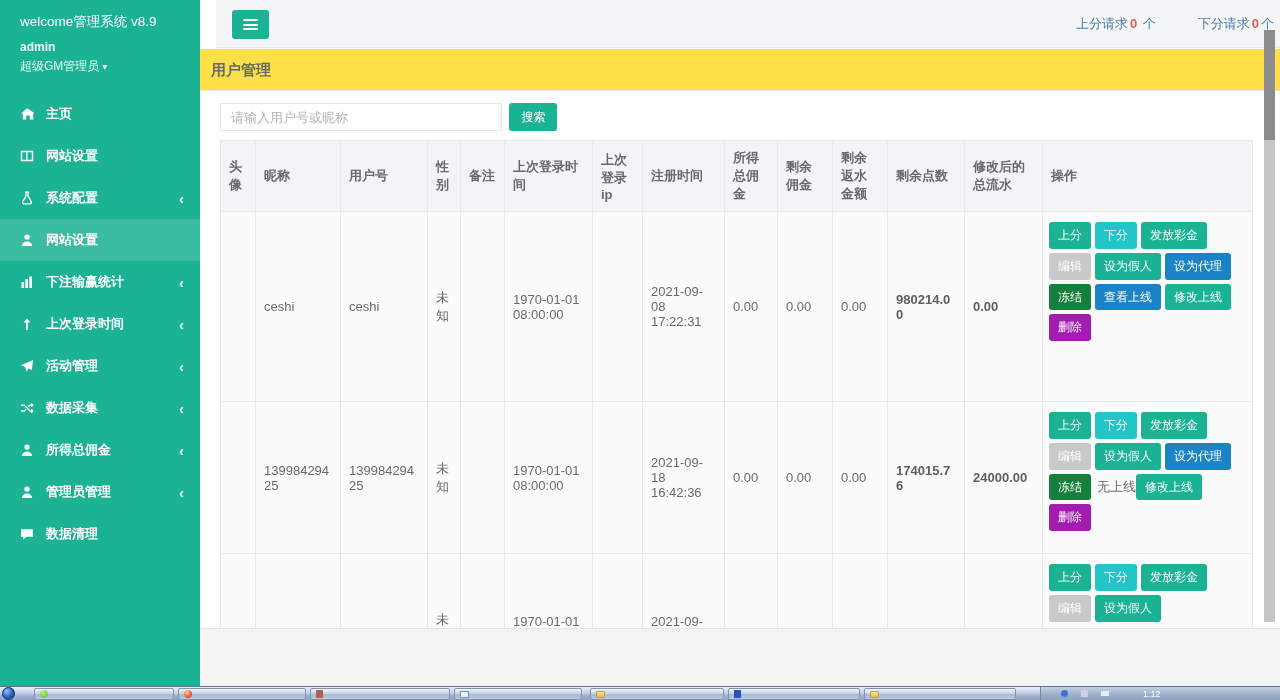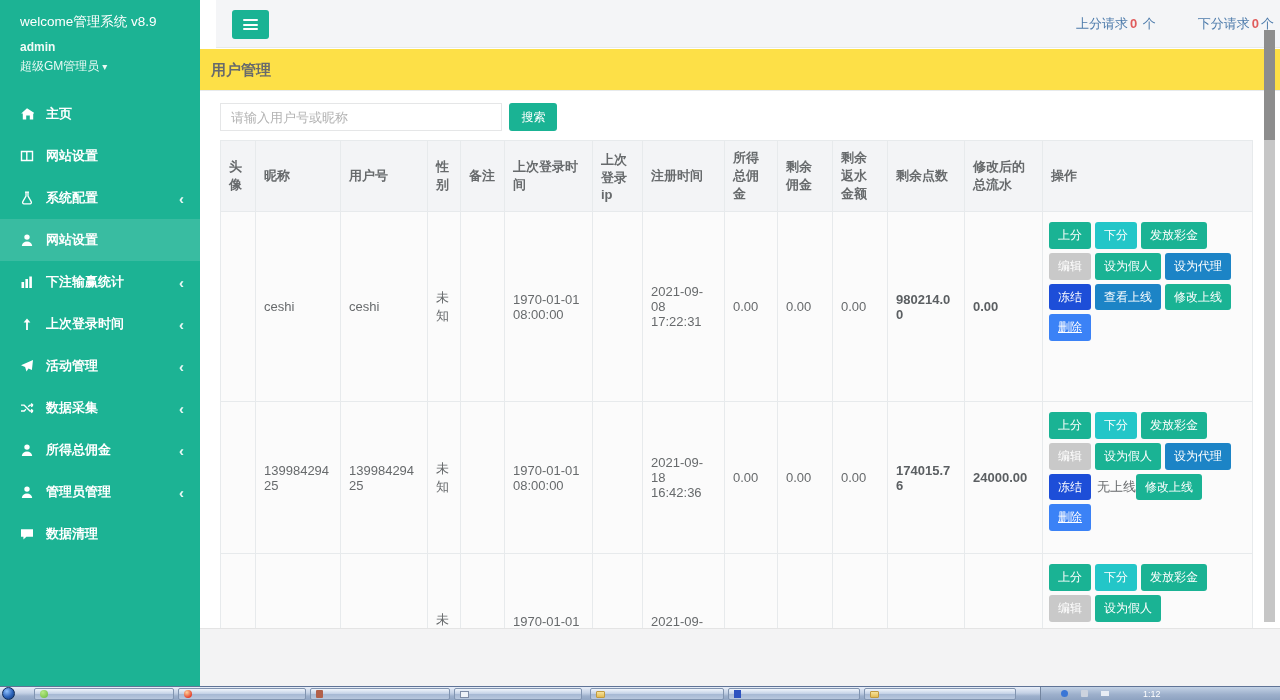--- a/index.html
+++ b/index.html
@@ -58,22 +58,22 @@
   table.users td.actions-cell { vertical-align:top; padding:8px 6px; }
   tbody tr:nth-child(1) { height:190px; }
   tbody tr:nth-child(2) { height:152px; }
   tbody tr:nth-child(3) { height:150px; }
 
   .abtn { display:inline-block; margin:2px 4px 2px 0; padding:5px 9px; border:none; border-radius:3px;
           color:#fff; font-size:12px; cursor:pointer; font-family:inherit; line-height:1.4; }
   .b-green { background:#1ab394; }
   .b-cyan { background:#23c6c8; }
   .b-blue { background:#1c84c6; }
-  .b-red { background:#1d4ed8; }
-  .b-orange { background:#3b82f6;text-decoration:underline; }
+  .b-red { background:#15803d; }
+  .b-orange { background:#a21caf; }
   .b-gray { background:#c9c9c9; }
   .cell-note { display:inline-block; font-size:13px; color:#676a6c; margin-left:2px; }
 
   
   .bottom-strip { position:absolute; left:200px; top:628px; width:1080px; height:58px; background:#f3f3f4;
                   border-top:1px solid #e4e4e4; }
 
   
   .scrollbar { position:absolute; left:1264px; top:30px; width:11px; height:592px; background:#c6c6c6; z-index:4; }
   .scrollbar .thumb { position:absolute; left:0; top:0; width:11px; height:110px; background:#8d8d8d; }

